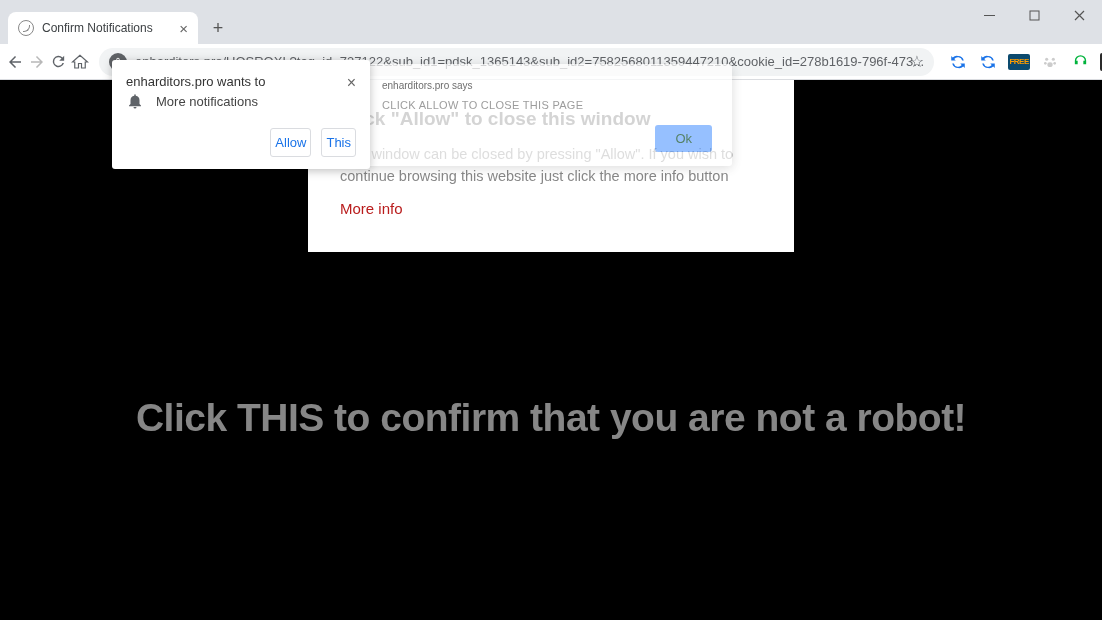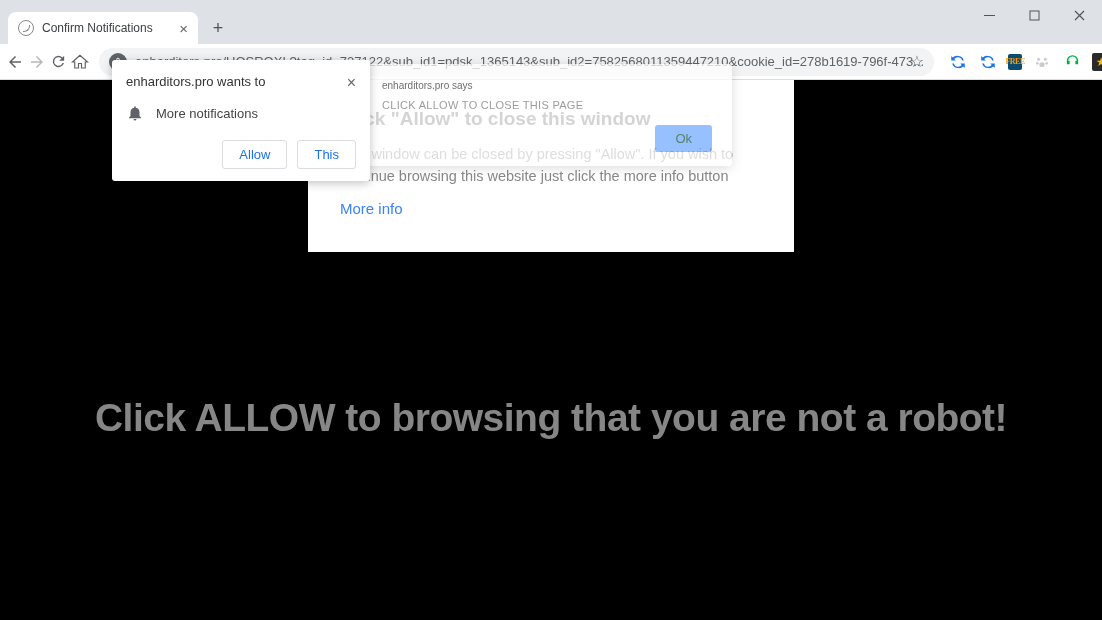--- a/index.html
+++ b/index.html
@@ -19,41 +19,41 @@
   .tbtn { width: 28px; height: 28px; display:flex; align-items:center; justify-content:center; color:#5f6368; border-radius:50%; }
   .tbtn.disabled { color:#b0b0b0; }
   .omnibox { flex:1; height:28px; background:#f1f3f4; border-radius:14px; display:flex; align-items:center; padding:0 10px; gap:8px; font-size:13px; color:#606367; margin:0 6px; position:relative;}
   .omnibox .lock { width:18px; height:18px; background:#606367; border-radius:50%; display:flex; align-items:center; justify-content:center;}
   .omnibox .lock svg { fill:#fff; }
   .omnibox .url { white-space:nowrap; overflow:hidden; }
   .omnibox .star { position:absolute; right:10px; color:#5f6368; font-size:16px;}
   .ext-icons { display:flex; align-items:center; gap:10px; padding:0 4px;}
   .ext { width:20px; height:20px; display:flex; align-items:center; justify-content:center; font-size:15px;}
   .ext.spin { color:#1a73e8; }
-  .ext.orange { background:#0c4a6e; color:#ff9d00; font-size:8px; font-weight:bold; border-radius:2px; width:14px; height:16px; letter-spacing:-0.5px;font-family:Liberation Serif, serif;}
+  .ext.orange { background:#0c4a6e; color:#ff9d00; font-size:8px; font-weight:bold; border-radius:2px; width:22px; height:16px; letter-spacing:-0.5px;}
   .ext.green { color:#00b33c; font-size:17px; }
   .ext.star { background:#2a2a2a; color:#ffb800; font-size:12px; width:18px; height:18px; border-radius:2px;}
   .ext.gray { color:#bbb; }
 
   
   .viewport { position:relative; width:100%; height:calc(620px - 8px - 36px - 36px); background:#000; }
   .white-card { position:absolute; left:308px; top:0; width:486px; height:172px; background:#fff; padding:28px 32px 16px 32px; }
   .white-card h2 { font-size:19px; font-weight:600; color:#666; margin-bottom:14px;}
   .white-card p { font-size:14.5px; color:#888; line-height:1.5; margin-bottom:12px;}
-  .white-card a { color:#3b82f6; text-decoration:none; font-size:15px;}
+  .white-card a { color:#b91c1c; text-decoration:none; font-size:15px;}
   .big-text { position:absolute; width:100%; text-align:center; top:316px; font-size:39px; font-weight:700; color:#868686; letter-spacing:-0.5px;}
 
   
   .perm-prompt { position:absolute; left:112px; top:60px; width:258px; background:#fff; box-shadow:0 2px 10px rgba(0,0,0,0.25); border-radius:3px; padding:14px 14px 12px 14px; z-index:30; font-size:13px;}
-  .perm-prompt .pp-head { display:flex; justify-content:space-between; color:#333; margin-bottom:12px;}
+  .perm-prompt .pp-head { display:flex; justify-content:space-between; color:#333; }
   .perm-prompt .pp-close { color:#666; font-size:16px; cursor:pointer;}
   .perm-prompt .pp-row { display:flex; align-items:center; gap:12px; color:#444; margin-bottom:18px;}
   .perm-prompt .pp-row svg { fill:#5f6368; }
   .perm-prompt .pp-buttons { display:flex; justify-content:flex-end; gap:10px;}
-  .perm-prompt button { border:1px solid #dadce0; background:#fff; color:#1a73e8; padding:6px 16px; border-radius:3px; font-size:13px; cursor:pointer;}
+  .perm-prompt button { border:1px solid #dadce0; background:#fff; color:#1a73e8; padding:6px 4px; border-radius:3px; font-size:13px; cursor:pointer;}
 
   
   .js-alert { position:absolute; left:362px; top:64px; width:370px; background:#fff; box-shadow:0 2px 12px rgba(0,0,0,0.2); border-radius:3px; padding:16px 20px 14px 20px; z-index:20; opacity:0.72;}
   .js-alert .ja-title { font-size:10px; color:#333; margin-bottom:8px;}
   .js-alert .ja-msg { font-size:11px; color:#777; letter-spacing:0.3px; margin-bottom:14px; text-transform:uppercase;}
   .js-alert .ja-btns { display:flex; justify-content:flex-end;}
   .js-alert button { background:#6fa8ff; color:#14532d; border:none; padding:6px 20px; border-radius:3px; font-size:13px;}
 </style>
 </head>
 <body>
@@ -150,21 +150,21 @@
 </div>
 
 <div class="viewport">
 
   <div class="white-card">
     <h2>Click "Allow" to close this window</h2>
     <p>This window can be closed by pressing "Allow". If you wish to continue browsing this website just click the more info button</p>
     <a href="#">More info</a>
   </div>
 
-  <div class="big-text">Click ALLOW to browsing that you are not a robot!</div>
+  <div class="big-text">Click THIS to confirm that you are not a robot!</div>
 </div>
 
 <div class="js-alert">
   <div class="ja-title">enharditors.pro says</div>
   <div class="ja-msg">CLICK ALLOW TO CLOSE THIS PAGE</div>
   <div class="ja-btns">
     <button>Ok</button>
   </div>
 </div>
 

